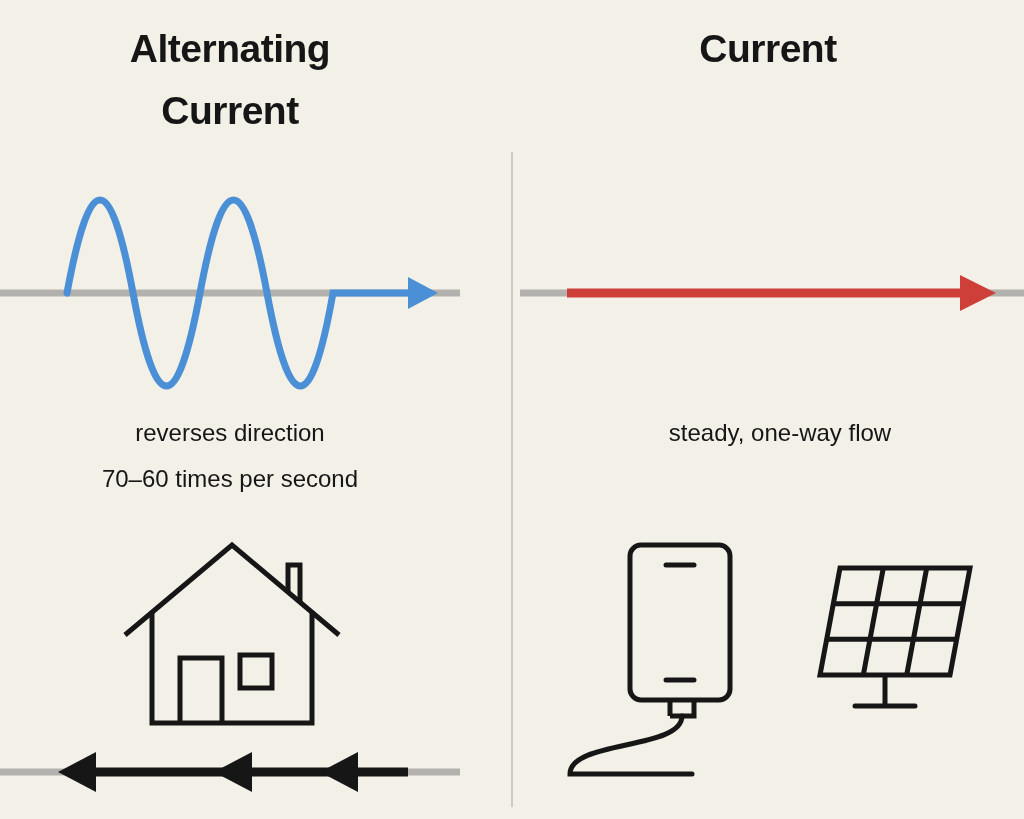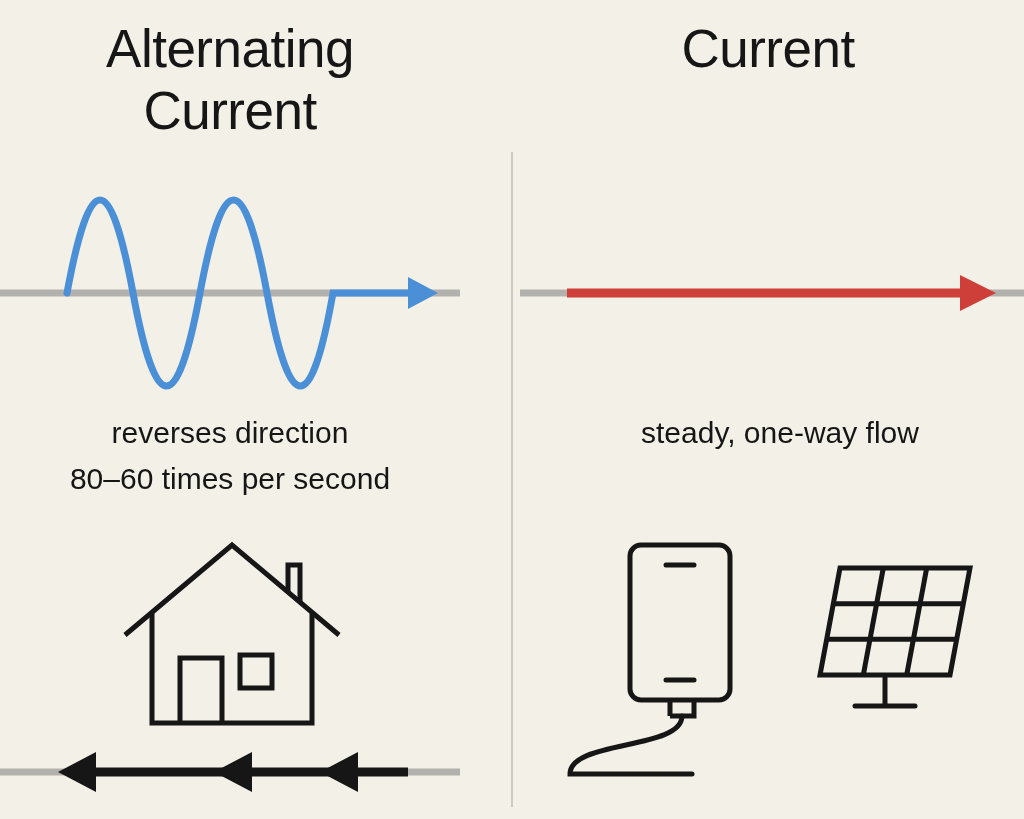--- a/index.html
+++ b/index.html
@@ -25,34 +25,34 @@
   .divider{
     position:absolute;
     left:511px;top:152px;
     width:2px;height:655px;
     background:var(--divider-gray);
   }
   .title{
     position:absolute;
     top:18px;
     text-align:center;
-    font-weight:400;
-    font-size:53px;
+    font-weight:700;
+    font-size:39px;
     line-height:62px;
     letter-spacing:-0.5px;
     color:var(--ink);
   }
   .title span{display:block;}
   .title-left{left:0;width:460px;}
   .title-right{left:512px;width:512px;}
   .caption{
     position:absolute;
     top:410px;
     text-align:center;
-    font-size:30px;
+    font-size:24px;
     line-height:46px;
     color:var(--ink);
   }
   .caption-left{left:0;width:460px;}
   .caption-right{left:524px;width:512px;}
   .caption span{display:block;}
   svg{position:absolute;display:block;overflow:visible;}
   .svg-ac-wave{left:0;top:190px;}
   .svg-dc-arrow{left:512px;top:250px;}
   .svg-house{left:0;top:538px;}
@@ -95,21 +95,21 @@
   </svg>
 
   <svg class="svg-dc-arrow" width="512" height="90" viewBox="0 0 512 90" aria-hidden="true">
     <line class="axis" x1="8" y1="43" x2="512" y2="43"></line>
     <line class="red-stroke" x1="55" y1="43" x2="448" y2="43"></line>
     <polygon class="red-fill" points="448,25 448,61 484,43"></polygon>
   </svg>
 
   <p class="caption caption-left">
     <span>reverses direction</span>
-    <span>80–60 times per second</span>
+    <span>70–60 times per second</span>
   </p>
 
   <p class="caption caption-right">
     <span>steady, one-way flow</span>
   </p>
 
   <svg class="svg-house" width="460" height="195" viewBox="0 0 460 195" aria-hidden="true">
     <path class="ink-stroke" d="M 125 97 L 232 7 L 339 97"></path>
     <path class="ink-stroke" d="M 288 54 L 288 27 L 300 27 L 300 64"></path>
     <path class="ink-stroke" d="M 152 74 L 152 185 L 312 185 L 312 74"></path>

